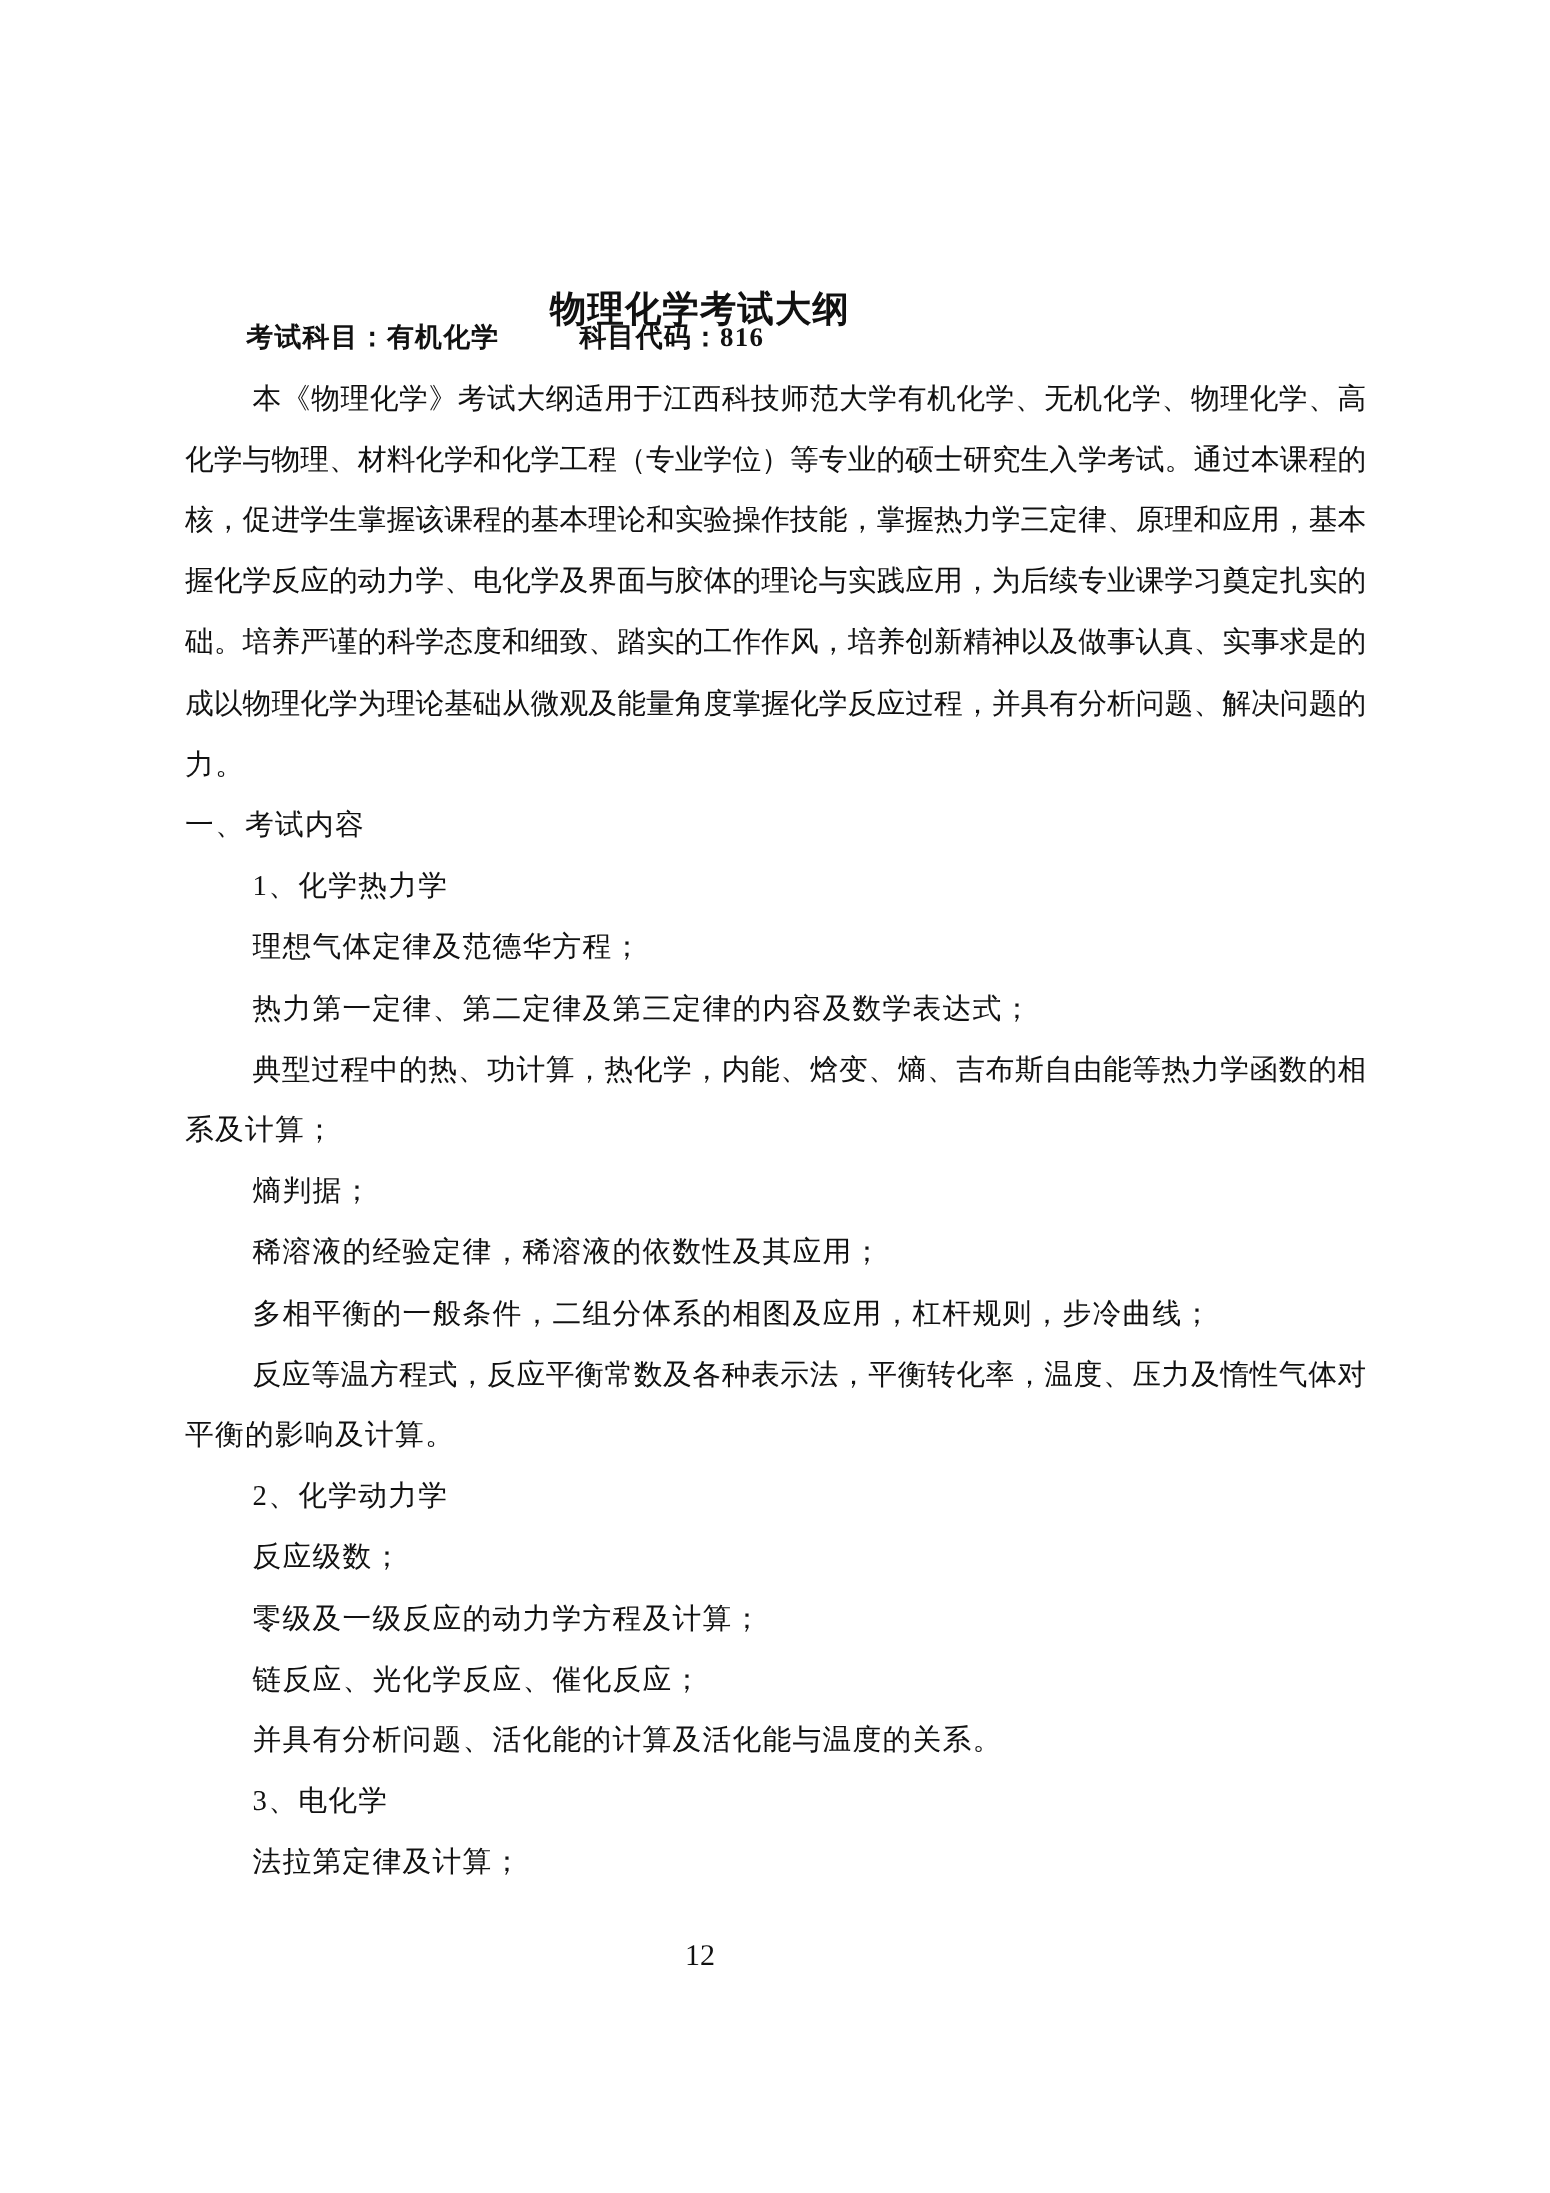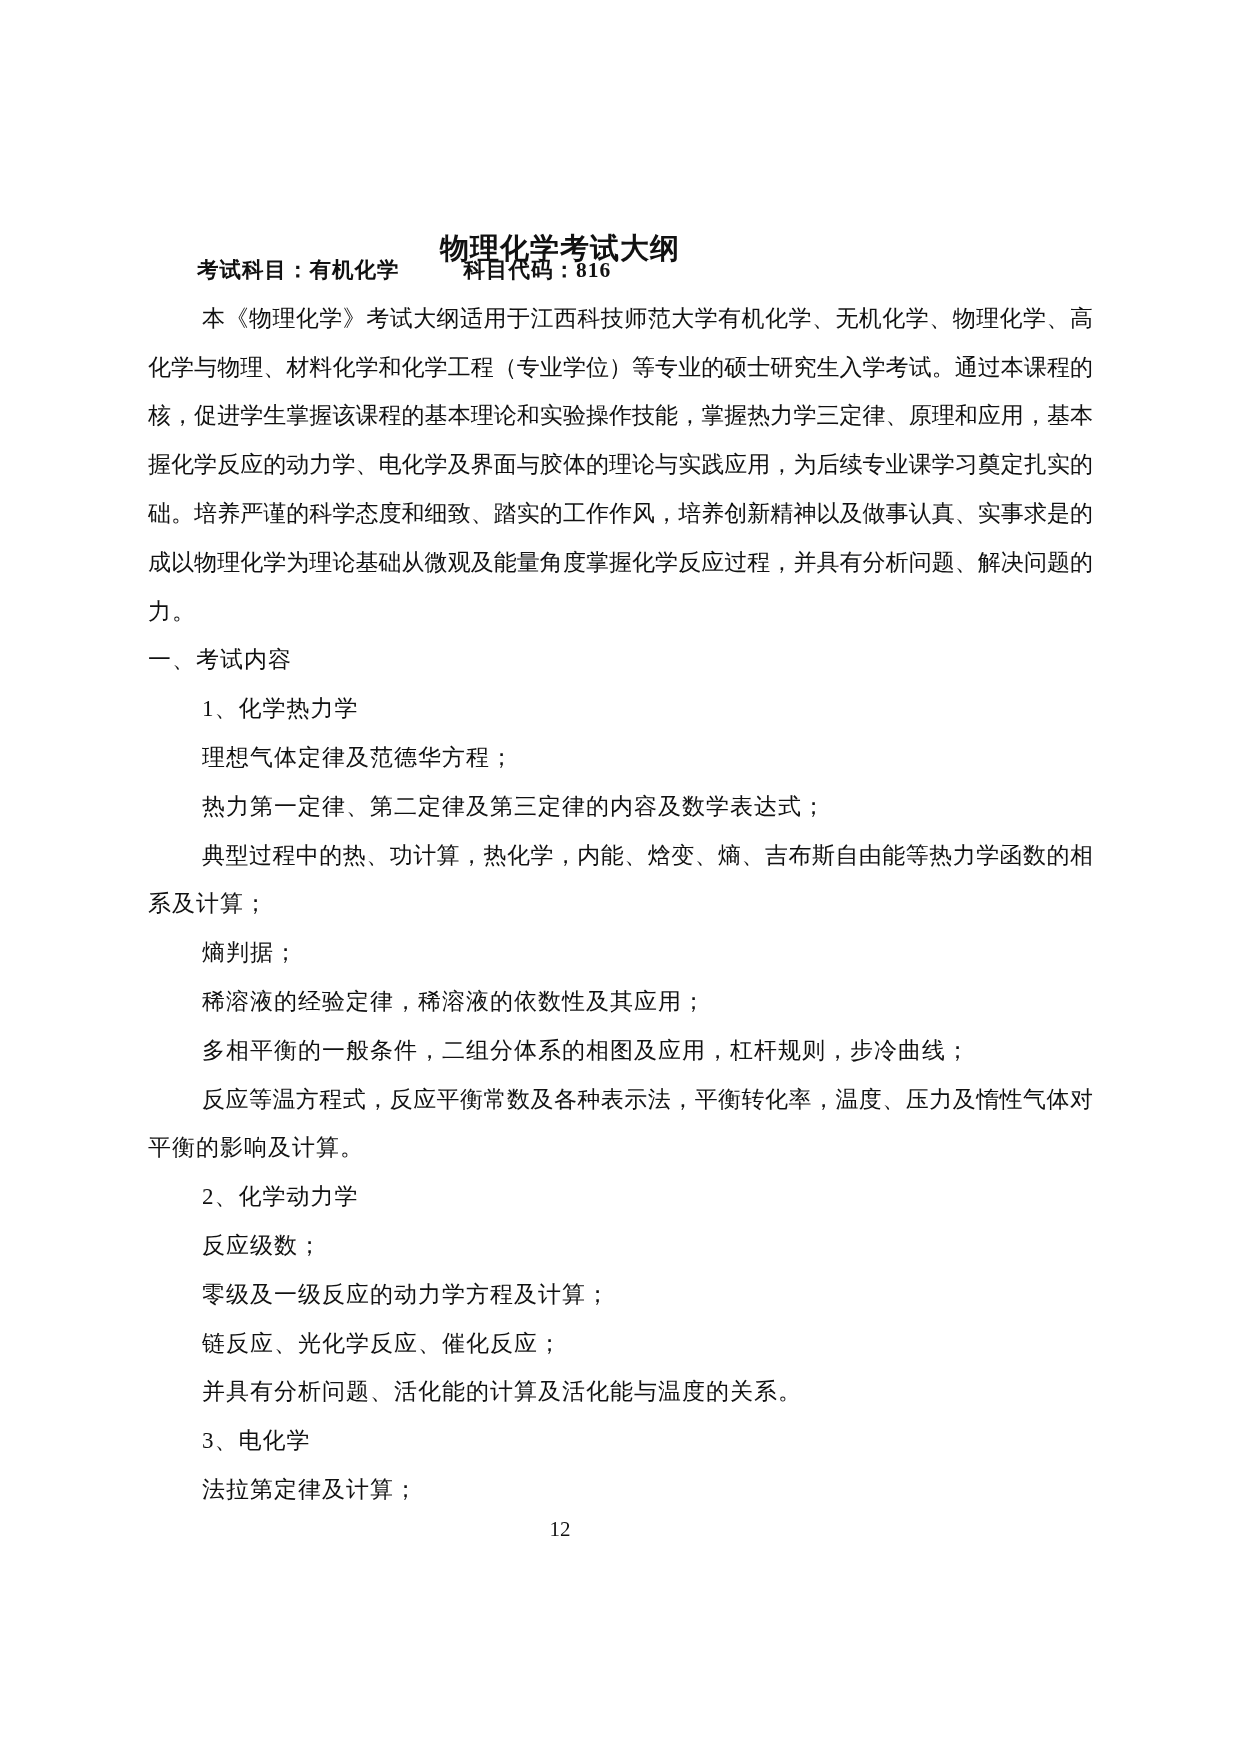--- a/index.html
+++ b/index.html
@@ -56,24 +56,24 @@
     line-height: 48.8px;
     font-size: 21.5px;
     font-weight: bold;
     letter-spacing: 1px;
     padding-left: 49px;
     white-space: nowrap;
   }
   .subject-code { margin-left: 64px; }
   .page-number {
     position: absolute;
-    top: 1516px;
+    top: 1552px;
     left: 560px;
     transform: translateX(-50%);
-    font-size: 21px;
+    font-size: 24px;
     line-height: 26px;
   }
 </style>
 </head>
 <body>
 
 <div class="page">
 
   <div class="doc-title">物理化学考试大纲</div>
 

